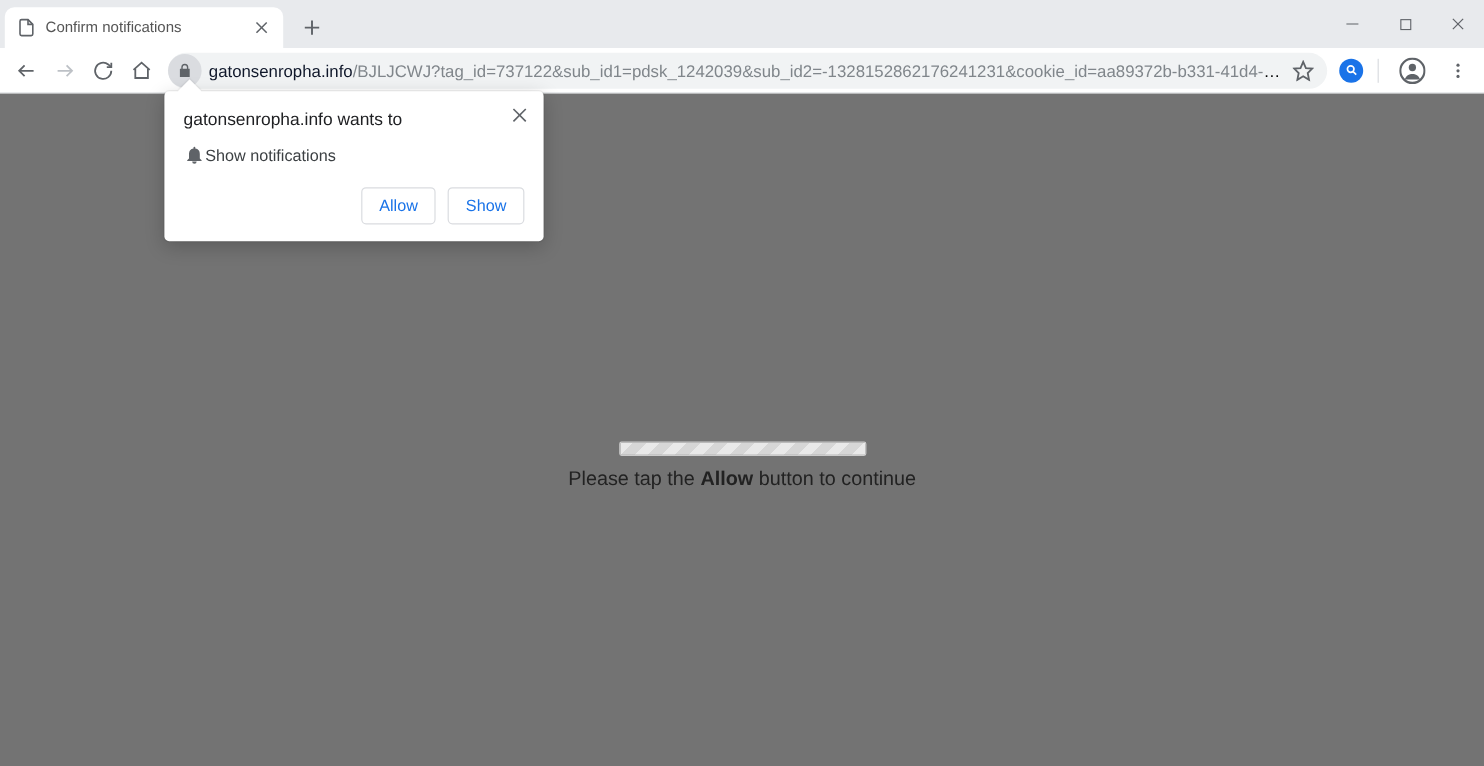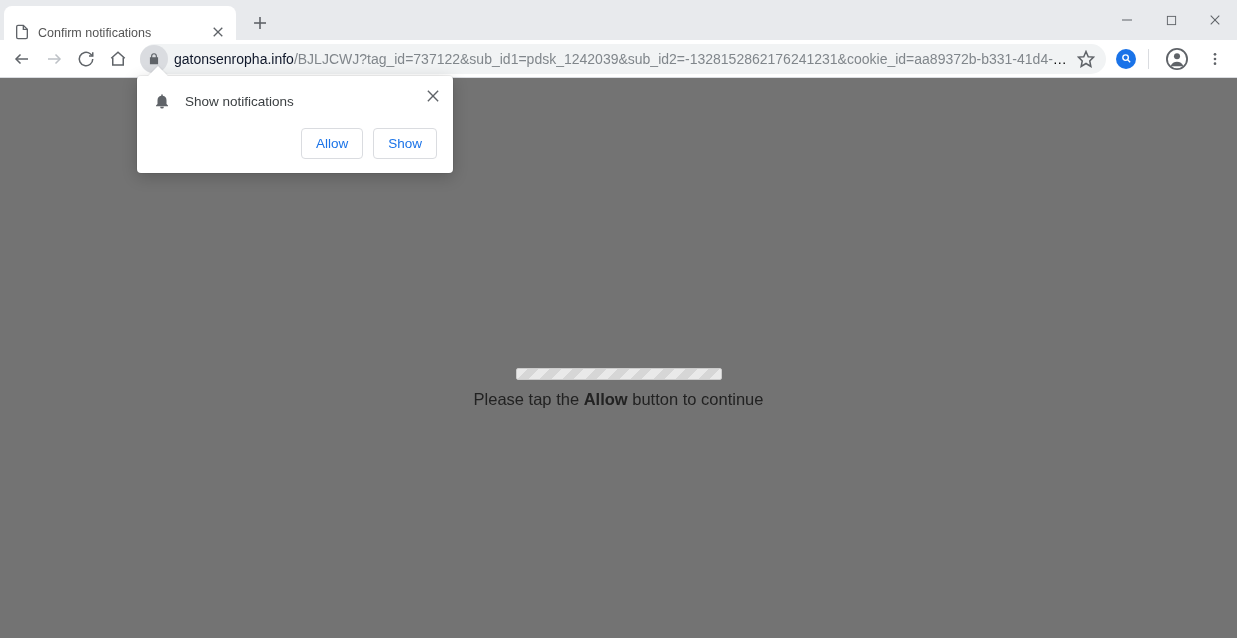--- a/index.html
+++ b/index.html
@@ -1,19 +1,19 @@
 <!DOCTYPE html>
 <html><head>
   <meta charset="utf-8">
   <style>
     * { box-sizing: border-box; margin: 0; padding: 0; }
     html, body { width: 1237px; height: 638px; font-family: "Segoe UI", Arial, sans-serif; overflow: hidden; background: #fff; }
     
     .tabstrip { height: 40px; background: #e8eaed; display: flex; align-items: flex-end; position: relative; }
-    .tab { height: 34px; margin-left: 4px; background: #fff; border-top-left-radius: 8px; border-top-right-radius: 8px; display: flex; align-items: flex-end; padding: 0 10px; min-width: 232px; color: #3c4043; position: relative; }
+    .tab { height: 34px; margin-left: 4px; background: #fff; border-top-left-radius: 8px; border-top-right-radius: 8px; display: flex; align-items: center; padding: 0 10px; min-width: 232px; color: #3c4043; position: relative; }
     .tab .favicon { width: 16px; height: 16px; margin-right: 8px; }
     .tab .title { font-size: 12.5px; flex: 1; white-space: nowrap; overflow: hidden; text-overflow: ellipsis; color:#555; }
     .tab .close { width: 16px; height: 16px; display:flex; align-items:center; justify-content:center; font-size: 14px; color:#5f6368; border-radius:50%; cursor:pointer; }
     .newtab { width: 28px; height: 28px; margin-left: 10px; margin-bottom: 3px; display:flex; align-items:center; justify-content:center; color:#5f6368; font-size:18px; border-radius:50%; cursor:pointer;}
     .window-controls { position: absolute; right: 0; top: 0; height: 40px; display: flex; align-items: center; }
     .winctl { width: 44px; height: 30px; display:flex; align-items:center; justify-content:center; color:#5f6368; cursor:pointer;}
     
     .toolbar { height: 38px; background:#fff; border-bottom:1px solid #dadce0; display:flex; align-items:center; padding: 0 6px; gap: 0px; }
     .tbtn { width: 32px; height: 30px; display:flex; align-items:center; justify-content:center; color:#5f6368; border-radius:50%; cursor:pointer;}
     .tbtn.disabled { color:#bdc1c6; }
@@ -24,21 +24,21 @@
     .url-path { color:#80868b; }
     .star { width:28px; display:flex; align-items:center; justify-content:center; color:#5f6368; flex-shrink:0;}
     .right-icons { display:flex; align-items:center; gap: 6px; margin-left:4px;}
     .ext { width:20px; height:20px; border-radius:50%; background:#1a73e8; display:flex; align-items:center; justify-content:center; color:#fff; font-size:11px; cursor:pointer;}
     .divider { width:1px; height:20px; background:#dadce0; margin:0 6px;}
     
     .perm { position:absolute; left:137px; top:76px; width:316px; background:#fff; border-radius:4px; box-shadow: 0 4px 16px rgba(0,0,0,.20), 0 0 0 1px rgba(0,0,0,.05); padding:16px 16px 14px 16px; z-index:10;}
     .perm::before { content:""; position:absolute; top:-7px; left:14px; width:14px; height:14px; background:#fff; transform:rotate(45deg); box-shadow:-1px -1px 1px rgba(0,0,0,.05);}
     .perm-title { font-size:14.5px; color:#202124; margin-bottom:12px; padding-right:16px;}
     .perm-close { position:absolute; top:10px; right:10px; width:20px; height:20px; font-size:16px; color:#5f6368; display:flex; align-items:center; justify-content:center; cursor:pointer;}
-    .perm-row { display:flex; align-items:center; gap:14px; margin-bottom:18px; }
+    .perm-row { display:flex; align-items:center; margin-bottom:18px; }
     .perm-row .bell { color:#5f6368; }
     .perm-row .lbl { font-size:13.5px; color:#3c4043; }
     .perm-btns { display:flex; justify-content:flex-end; gap:10px; }
     .pbtn { border:1px solid #dadce0; background:#fff; border-radius:4px; padding:7px 14px; font-size:13.5px; color:#1a73e8; cursor:pointer; }
     
     .page { position:relative; width:100%; height: calc(638px - 78px); background:#737373; }
     .progress { position:absolute; left:50%; top:290px; transform:translateX(-50%); width:206px; height:12px; border:1px solid #ccc; border-radius:2px;
       background: repeating-linear-gradient(-45deg, #e9e9e9 0 8px, #d6d6d6 8px 16px);
     }
     .pline { position:absolute; left:50%; top:312px; transform:translateX(-50%); font-size:16.5px; color:#222; font-family: "Lucida Sans Unicode","Lucida Grande", Arial, sans-serif;}
@@ -162,20 +162,21 @@
   </div>
 </div>
 
 <div class="perm">
   <div class="perm-close">
     <svg width="12" height="12" viewBox="0 0 14 14" stroke="#5f6368" stroke-width="1.6">
         <line x1="1" y1="1" x2="13" y2="13"></line>
         <line x1="13" y1="1" x2="1" y2="13"></line>
       </svg>
   </div>
+  <div class="perm-title">gatonsenropha.info wants to</div>
   <div class="perm-row">
     <span class="bell">
       <svg width="18" height="18" viewBox="0 0 24 24" fill="#5f6368">
           <path d="M12 22a2.5 2.5 0 0 0 2.5-2.5h-5A2.5 2.5 0 0 0 12 22zm6-6V11a6 6 0 0 0-5-5.9V4a1 1 0 1 0-2 0v1.1A6 6 0 0 0 6 11v5l-2 2v1h16v-1l-2-2z"></path>
         </svg>
     </span>
     <span class="lbl">Show notifications</span>
   </div>
   <div class="perm-btns">
     <button class="pbtn">Allow</button>

